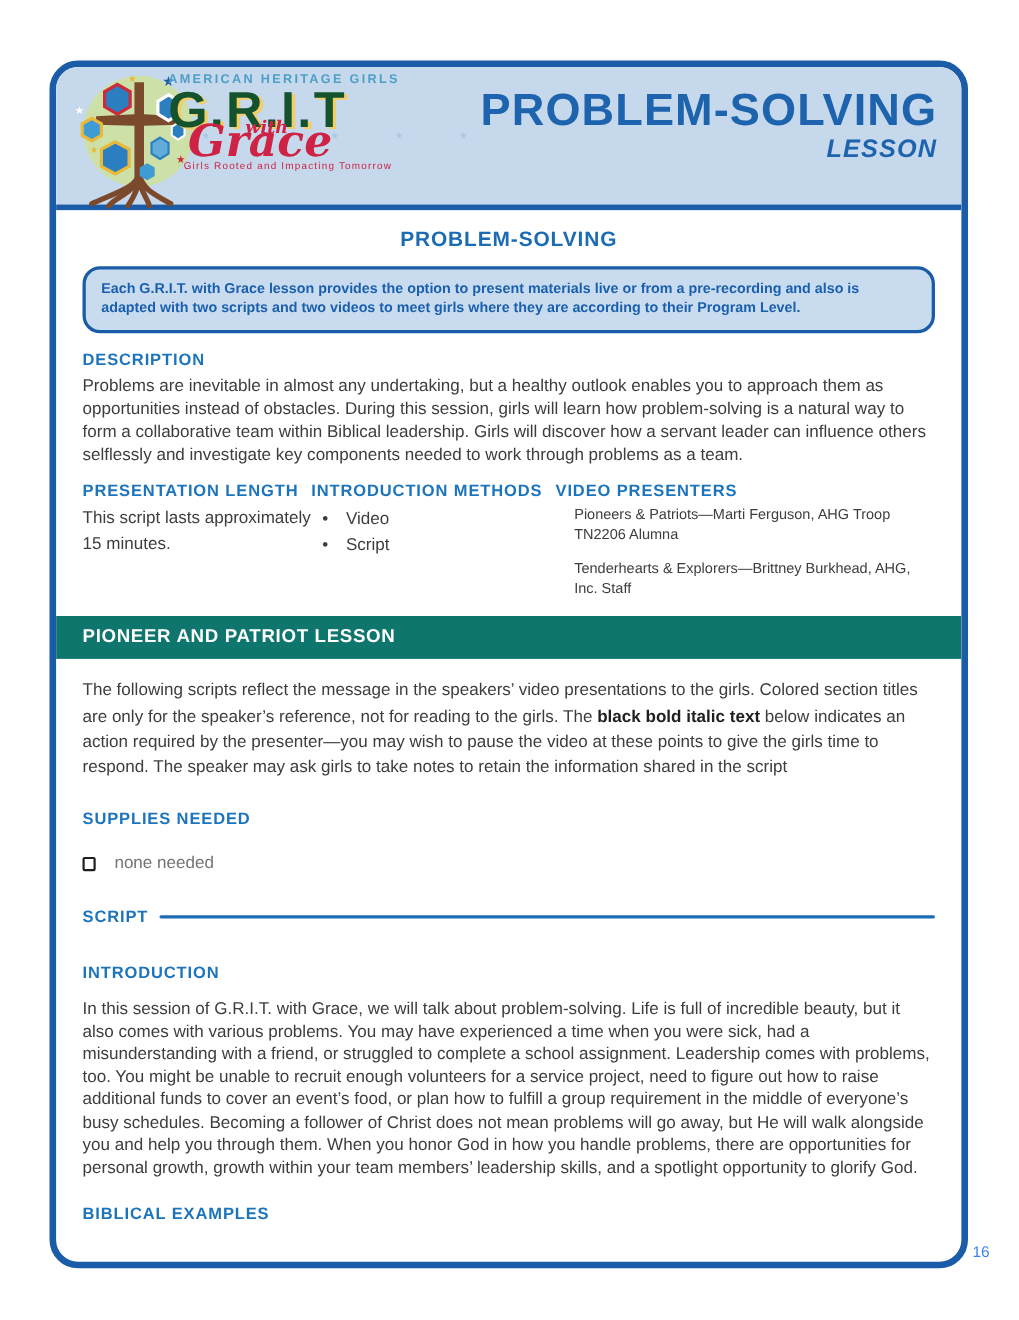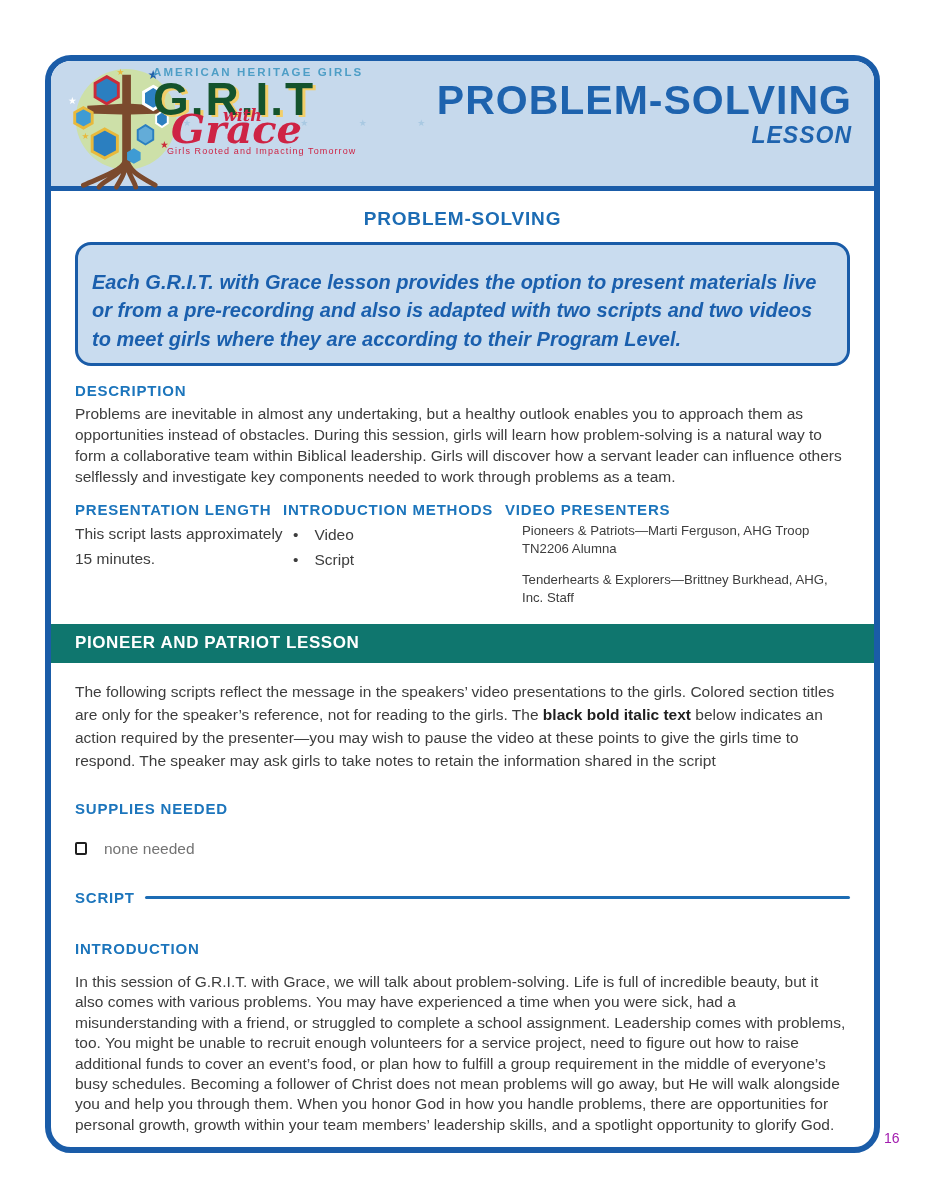--- a/index.html
+++ b/index.html
@@ -46,22 +46,22 @@
   .header-subtitle { font-size:23px; font-weight:bold; font-style:italic; letter-spacing:1px; }
 
   
   .content { padding:0 24px; }
   .page-title {
     margin-top:17px; text-align:center; font-size:19px; font-weight:bold;
     letter-spacing:0.8px; color:#1c6cb4;
   }
   .intro-box {
     margin-top:12px; border:3px solid #1a5ca8; border-radius:16px; background:#c9dcef;
-    padding:23px 14px 10px 14px; color:#1a5fad; font-weight:bold; font-style:italic;
-    font-size:20px; line-height:1.42;
+    padding:8px 14px 10px 14px; color:#1a5fad; font-weight:bold; 
+    font-size:13px; line-height:1.42;
   }
   .sec-heading {
     font-size:15px; font-weight:bold; letter-spacing:0.8px; color:#1c75bc;
   }
   .body-text { font-size:15.5px; color:#3d3d3d; line-height:1.36; }
   .mt16 { margin-top:16px; }
   .mt4  { margin-top:4px; }
 
   .cols { display:flex; margin-top:14px; }
   .col-length  { width:208px; flex:none; }
@@ -89,21 +89,21 @@
   }
   .checkbox-label { font-size:15.5px; color:#737373; }
 
   .script-row { margin-top:31px; display:flex; align-items:center; }
   .script-rule { flex:1; height:3px; background:#1c6cb4; margin-left:10px; border-radius:2px; }
 
   .intro-heading { margin-top:34px; }
   .intro-para { margin-top:15px; line-height:1.32; }
   .biblical-heading { margin-top:23px; }
 
-  .page-num { position:absolute; left:884px; top:1130px; font-size:14px; color:#a21caf; }
+  .page-num { position:absolute; left:884px; top:1130px; font-size:14px; color:#3b82f6; }
 </style>
 </head>
 <body>
 
 <div class="page">
   <div class="sheet">
 
     <div class="header">
       <div class="logo">
         <svg class="logo-tree" width="128" height="126" viewBox="0 0 130 130">

